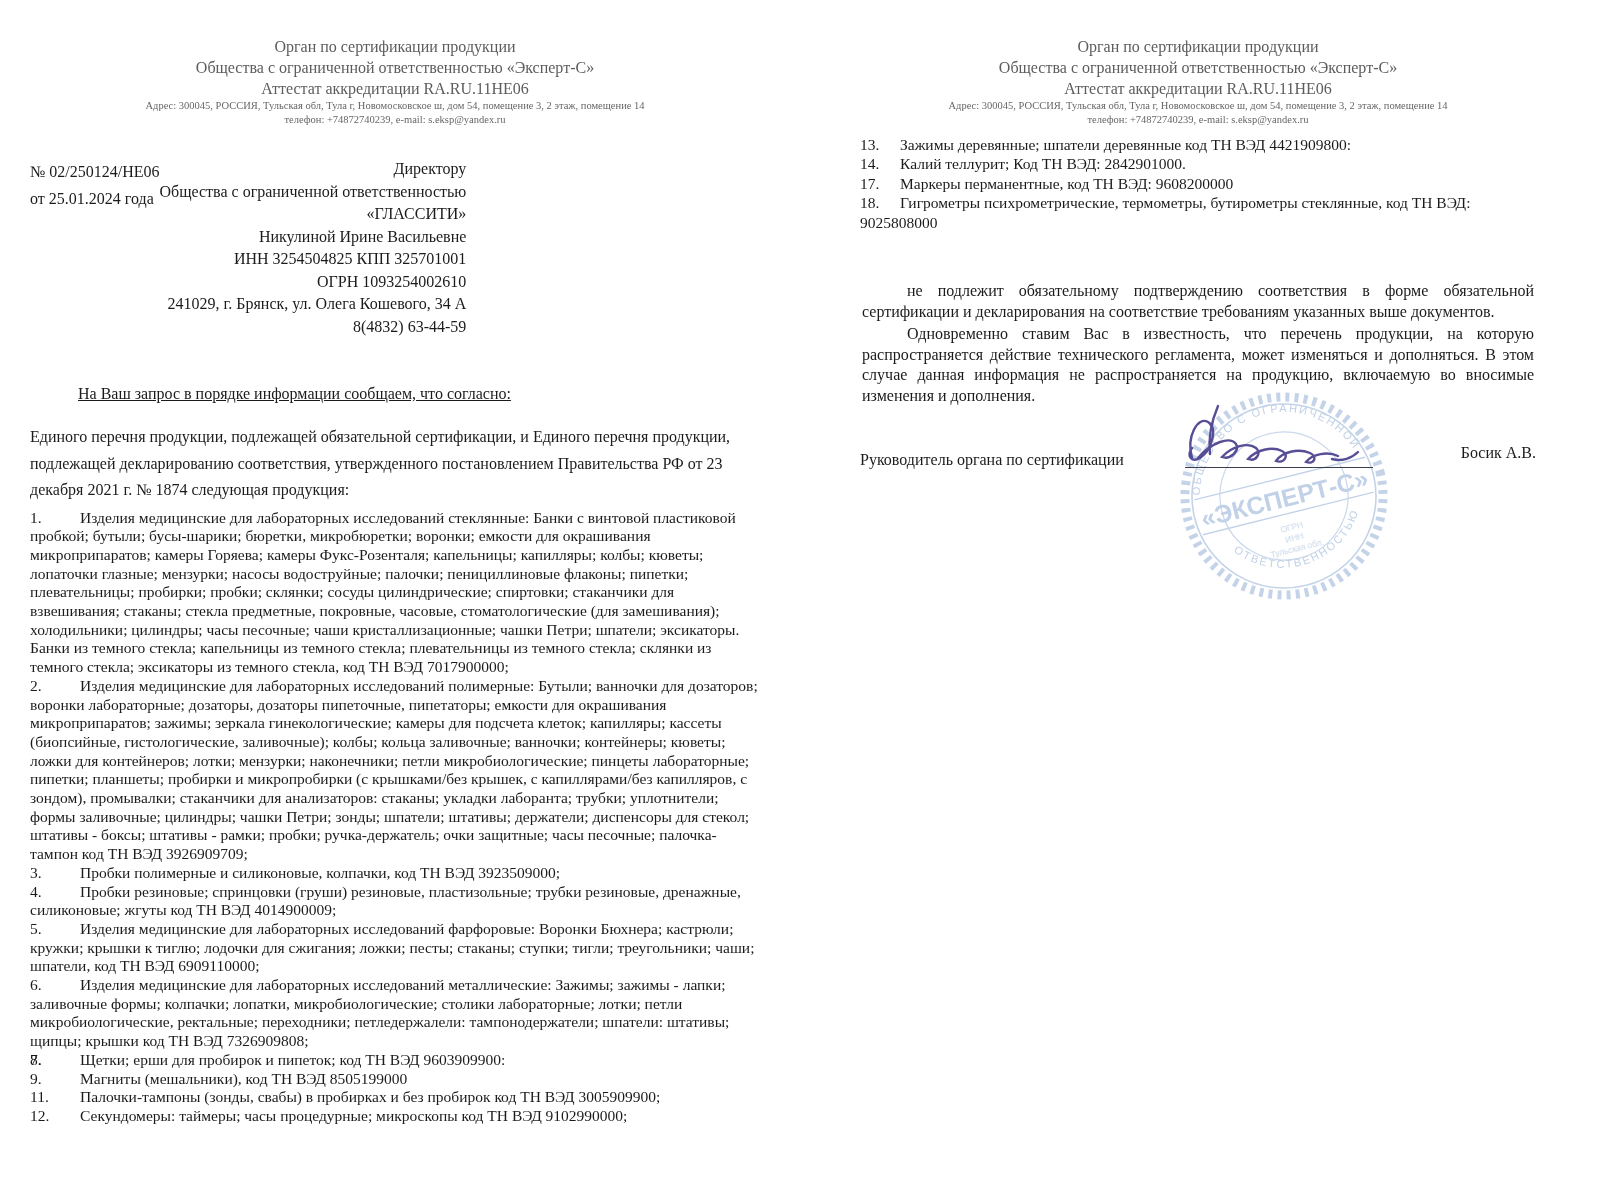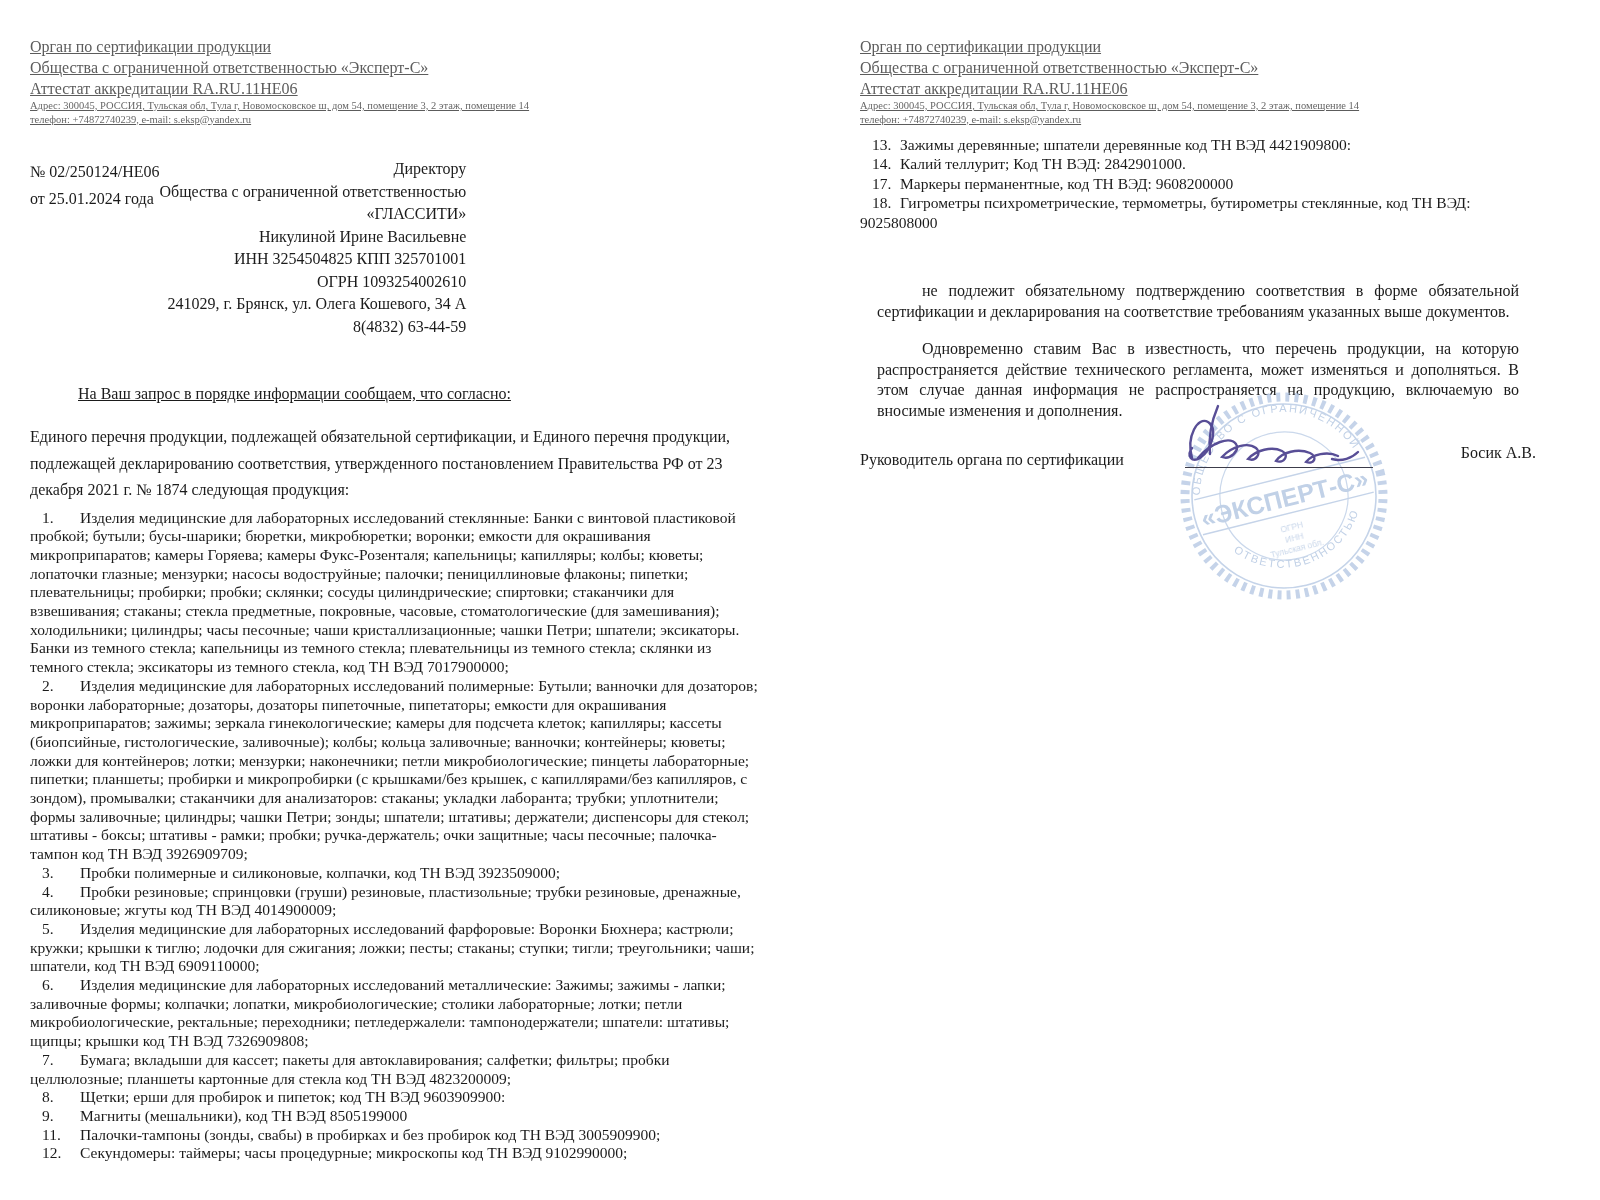--- a/index.html
+++ b/index.html
@@ -6,41 +6,41 @@
   body{
     width:1600px;height:1200px;background:#ffffff;
     font-family:"Liberation Serif","DejaVu Serif",serif;
     color:#1b1b1b;overflow:hidden;position:relative;
   }
   .page{position:absolute;top:36px;}
   .page-left{left:30px;width:730px;}
   .page-right{left:860px;width:676px;height:1130px;}
 
   
-  .org-header{text-align:left;color:#5c5c5c;text-decoration:underline;}
+  .org-header{text-align:center;color:#5c5c5c;}
   .org-header .h-line{font-size:16px;line-height:21px;}
   .org-header .h-small{font-size:10.5px;line-height:13.5px;color:#666;}
 
   
   .ref-row{display:flex;justify-content:flex-start;margin-top:32px;}
   .ref-block{font-size:16px;line-height:27px;white-space:nowrap;}
   .recipient{font-size:16px;line-height:22.5px;text-align:right;}
 
   
   .intro{margin:46px 0 0 0;font-size:16px;text-indent:48px;line-height:20px;text-decoration:underline;}
   .basis{margin:20px 0 0 0;font-size:16px;line-height:26.5px;}
 
   
   .list{margin-top:5px;}
   .li{position:relative;font-size:15.5px;line-height:18.7px;text-indent:50px;}
-  .li .num{position:absolute;left:12px;top:0;text-indent:0;}
+  .li .num{position:absolute;left:0;top:0;text-indent:0;}
   .page-right .li{text-indent:40px;line-height:19.4px;font-size:15.5px;}
 
   .r-list{margin-top:9px;}
-  .r-par{margin:17px;font-size:16px;line-height:20.5px;text-align:justify;text-indent:45px;}
+  .r-par{margin:2px;font-size:16px;line-height:20.5px;text-align:justify;text-indent:45px;}
   .r-par.first{margin-top:49px;}
 
   
   .sig-label{position:absolute;left:0;top:415px;font-size:16px;}
   .sig-name{position:absolute;right:0;top:408px;font-size:16px;}
   .sig-line{position:absolute;left:325px;top:431px;width:188px;border-bottom:1.5px solid #3c3c4a;}
   .stamp{position:absolute;left:316px;top:352px;width:216px;height:216px;opacity:.8;filter:blur(.3px);}
   .signature{position:absolute;left:322px;top:366px;width:200px;height:74px;}
 </style>
 </head>
@@ -75,21 +75,21 @@
   <p class="intro">На Ваш запрос в порядке информации сообщаем, что согласно:</p>
   <p class="basis">Единого перечня продукции, подлежащей обязательной сертификации, и Единого перечня продукции, подлежащей декларированию соответствия, утвержденного постановлением Правительства РФ от 23 декабря 2021 г. № 1874 следующая продукция:</p>
 
   <div class="list">
     <div class="li"><span class="num">1.</span><span>Изделия медицинские для лабораторных исследований стеклянные: Банки с винтовой пластиковой пробкой; бутыли; бусы-шарики; бюретки, микробюретки; воронки; емкости для окрашивания микроприпаратов; камеры Горяева; камеры Фукс-Розенталя; капельницы; капилляры; колбы; кюветы; лопаточки глазные; мензурки; насосы водоструйные; палочки; пенициллиновые флаконы; пипетки; плевательницы; пробирки; пробки; склянки; сосуды цилиндрические; спиртовки; стаканчики для взвешивания; стаканы; стекла предметные, покровные, часовые, стоматологические (для замешивания); холодильники; цилиндры; часы песочные; чаши кристаллизационные; чашки Петри; шпатели; эксикаторы. Банки из темного стекла; капельницы из темного стекла; плевательницы из темного стекла; склянки из темного стекла; эксикаторы из темного стекла, код ТН ВЭД 7017900000;</span></div>
     <div class="li"><span class="num">2.</span><span>Изделия медицинские для лабораторных исследований полимерные: Бутыли; ванночки для дозаторов; воронки лабораторные; дозаторы, дозаторы пипеточные, пипетаторы; емкости для окрашивания микроприпаратов; зажимы; зеркала гинекологические; камеры для подсчета клеток; капилляры; кассеты (биопсийные, гистологические, заливочные); колбы; кольца заливочные; ванночки; контейнеры; кюветы; ложки для контейнеров; лотки; мензурки; наконечники; петли микробиологические; пинцеты лабораторные; пипетки; планшеты; пробирки и микропробирки (с крышками/без крышек, с капиллярами/без капилляров, с зондом), промывалки; стаканчики для анализаторов: стаканы; укладки лаборанта; трубки; уплотнители; формы заливочные; цилиндры; чашки Петри; зонды; шпатели; штативы; держатели; диспенсоры для стекол; штативы - боксы; штативы - рамки; пробки; ручка-держатель; очки защитные; часы песочные; палочка-тампон код ТН ВЭД 3926909709;</span></div>
     <div class="li"><span class="num">3.</span><span>Пробки полимерные и силиконовые, колпачки, код ТН ВЭД 3923509000;</span></div>
     <div class="li"><span class="num">4.</span><span>Пробки резиновые; спринцовки (груши) резиновые, пластизольные; трубки резиновые, дренажные, силиконовые; жгуты код ТН ВЭД 4014900009;</span></div>
     <div class="li"><span class="num">5.</span><span>Изделия медицинские для лабораторных исследований фарфоровые: Воронки Бюхнера; кастрюли; кружки; крышки к тиглю; лодочки для сжигания; ложки; песты; стаканы; ступки; тигли; треугольники; чаши; шпатели, код ТН ВЭД 6909110000;</span></div>
     <div class="li"><span class="num">6.</span><span>Изделия медицинские для лабораторных исследований металлические: Зажимы; зажимы - лапки; заливочные формы; колпачки; лопатки, микробиологические; столики лабораторные; лотки; петли микробиологические, ректальные; переходники; петледержалели: тампонодержатели; шпатели: штативы; щипцы; крышки код ТН ВЭД 7326909808;</span></div>
-    <div class="li"><span class="num">7.</span><span>Бумага; вкладыши для кассет; пакеты для автоклавирования; салфетки; фильтры; пробки целлюлозные; планшеты картонные для стекла код ТН ВЭД 4823200009;</span></div>
+    <div class="li"><span class="num">7.</span></div>
     <div class="li"><span class="num">8.</span><span>Щетки; ерши для пробирок и пипеток; код ТН ВЭД 9603909900:</span></div>
     <div class="li"><span class="num">9.</span><span>Магниты (мешальники), код ТН ВЭД 8505199000</span></div>
     <div class="li"><span class="num">11.</span><span>Палочки-тампоны (зонды, свабы) в пробирках и без пробирок код ТН ВЭД 3005909900;</span></div>
     <div class="li"><span class="num">12.</span><span>Секундомеры: таймеры; часы процедурные; микроскопы код ТН ВЭД 9102990000;</span></div>
   </div>
 </section>
 
 <section class="page page-right">
   <header class="org-header">
     <div class="h-line">Орган по сертификации продукции</div>

